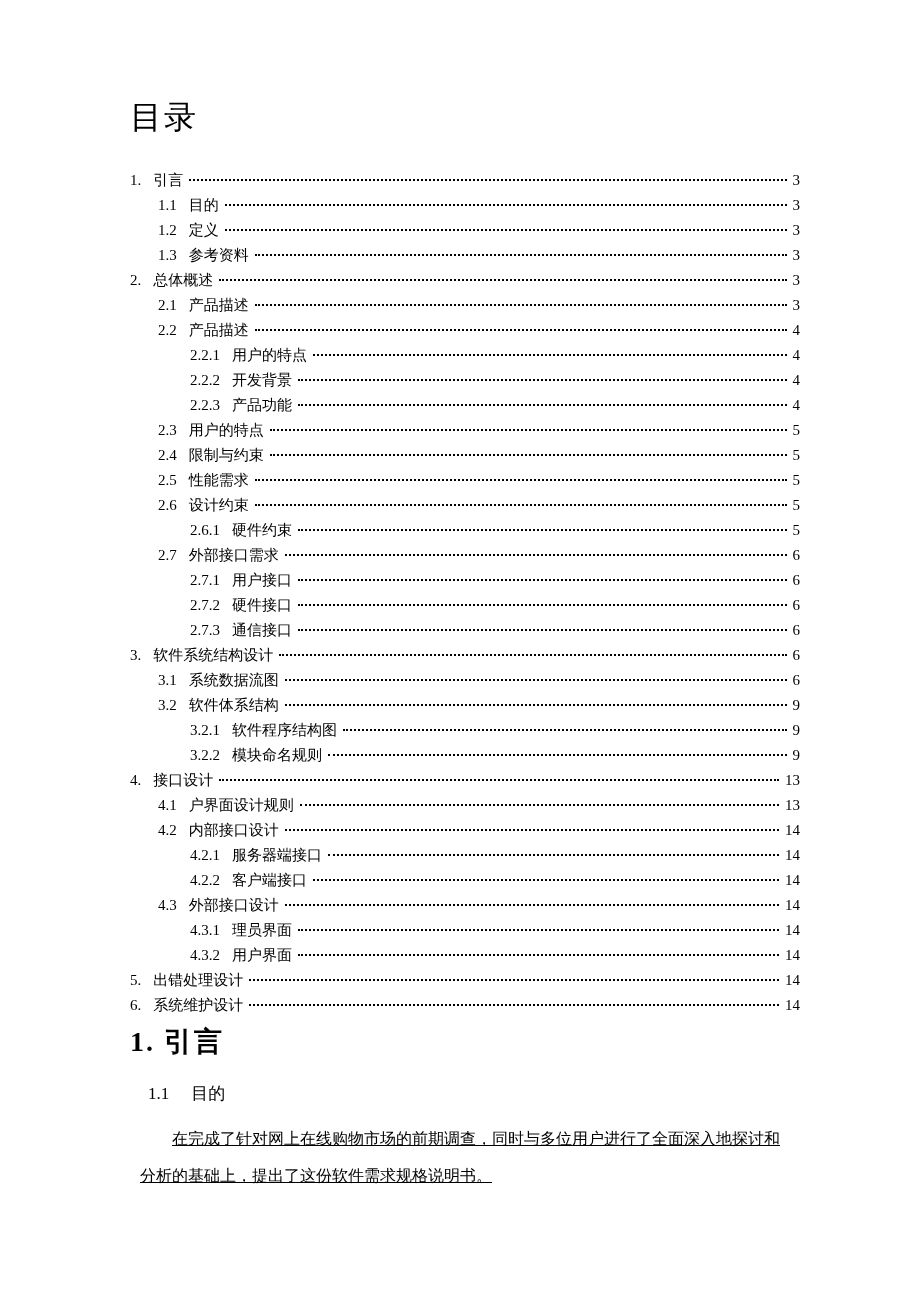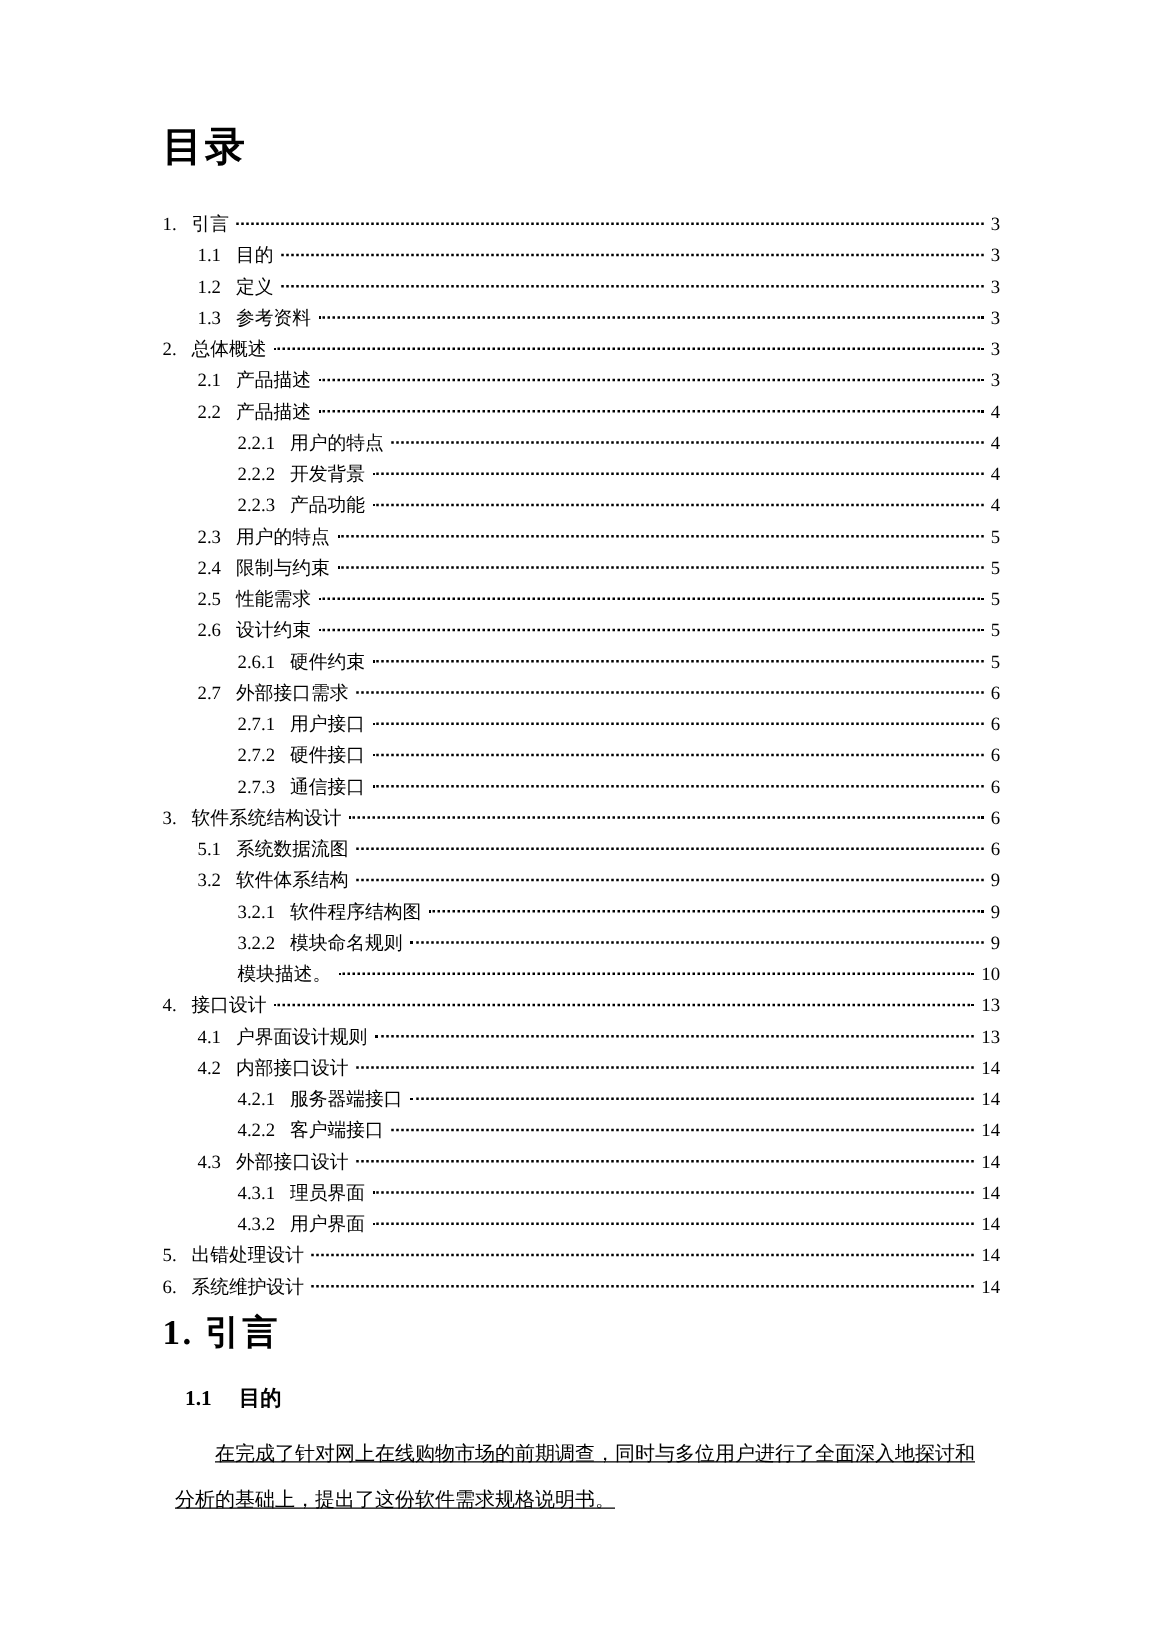--- a/index.html
+++ b/index.html
@@ -8,21 +8,21 @@
     font-family: "SimSun", "Songti SC", serif;
     color: #000;
     width: 920px;
     margin: 0 auto;
     padding: 90px 120px 120px 130px;
     font-size: 15px;
     line-height: 1.7;
   }
   .title {
     font-size: 32px;
-    font-weight: bold;
+    font-weight: normal;
     margin-bottom: 24px;
     letter-spacing: 2px;
   }
   .toc-row {
     display: flex;
     align-items: baseline;
     white-space: nowrap;
     font-size: 15px;
     line-height: 25px;
   }
@@ -47,21 +47,21 @@
   .indent-1 { padding-left: 28px; }
   .indent-2 { padding-left: 60px; text-align: center; }
   .section-h1 {
     font-size: 28px;
     font-weight: bold;
     margin-bottom: 14px;
     letter-spacing: 2px;
   }
   .section-h2 {
     font-size: 17px;
-    font-weight: bold;
+    font-weight: normal;
     margin: 6px 0 12px 18px;
   }
   .section-h2 .num { padding-right: 22px; }
   .body-text {
     font-size: 16px;
     line-height: 2.3;
     text-indent: 2em;
     margin: 0 10px;
     text-decoration: underline;
   }
@@ -186,21 +186,21 @@
       <span class="toc-dots"></span>
       <span class="toc-page">6</span>
     </div>
     <div class="toc-row">
       <span class="toc-num">3.</span>
       <span class="toc-label">软件系统结构设计</span>
       <span class="toc-dots"></span>
       <span class="toc-page">6</span>
     </div>
     <div class="toc-row indent-1">
-      <span class="toc-num">5.1</span>
+      <span class="toc-num">3.1</span>
       <span class="toc-label">系统数据流图</span>
       <span class="toc-dots"></span>
       <span class="toc-page">6</span>
     </div>
     <div class="toc-row indent-1">
       <span class="toc-num">3.2</span>
       <span class="toc-label">软件体系结构</span>
       <span class="toc-dots"></span>
       <span class="toc-page">9</span>
     </div>
@@ -208,25 +208,20 @@
       <span class="toc-num">3.2.1</span>
       <span class="toc-label">软件程序结构图</span>
       <span class="toc-dots"></span>
       <span class="toc-page">9</span>
     </div>
     <div class="toc-row indent-2">
       <span class="toc-num">3.2.2</span>
       <span class="toc-label">模块命名规则</span>
       <span class="toc-dots"></span>
       <span class="toc-page">9</span>
-    </div>
-    <div class="toc-row indent-2">
-      <span class="toc-label">模块描述。</span>
-      <span class="toc-dots"></span>
-      <span class="toc-page">10</span>
     </div>
     <div class="toc-row">
       <span class="toc-num">4.</span>
       <span class="toc-label">接口设计</span>
       <span class="toc-dots"></span>
       <span class="toc-page">13</span>
     </div>
     <div class="toc-row indent-1">
       <span class="toc-num">4.1</span>
       <span class="toc-label">户界面设计规则</span>

